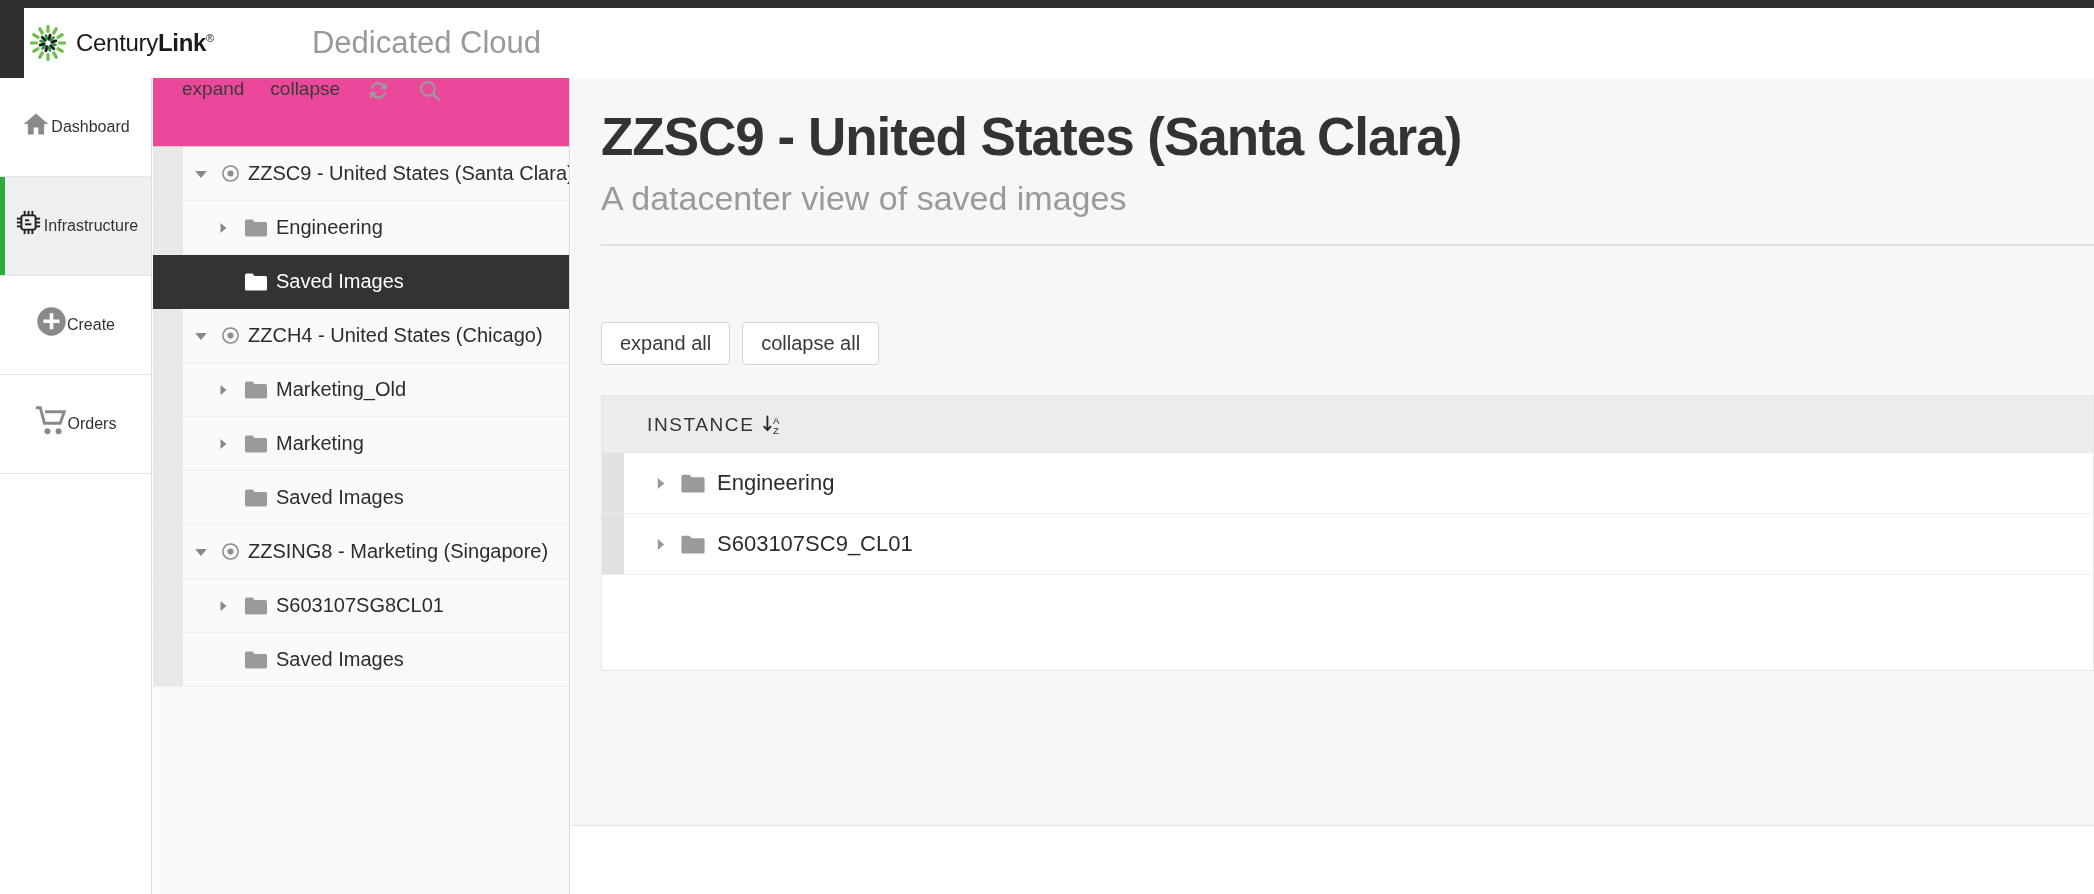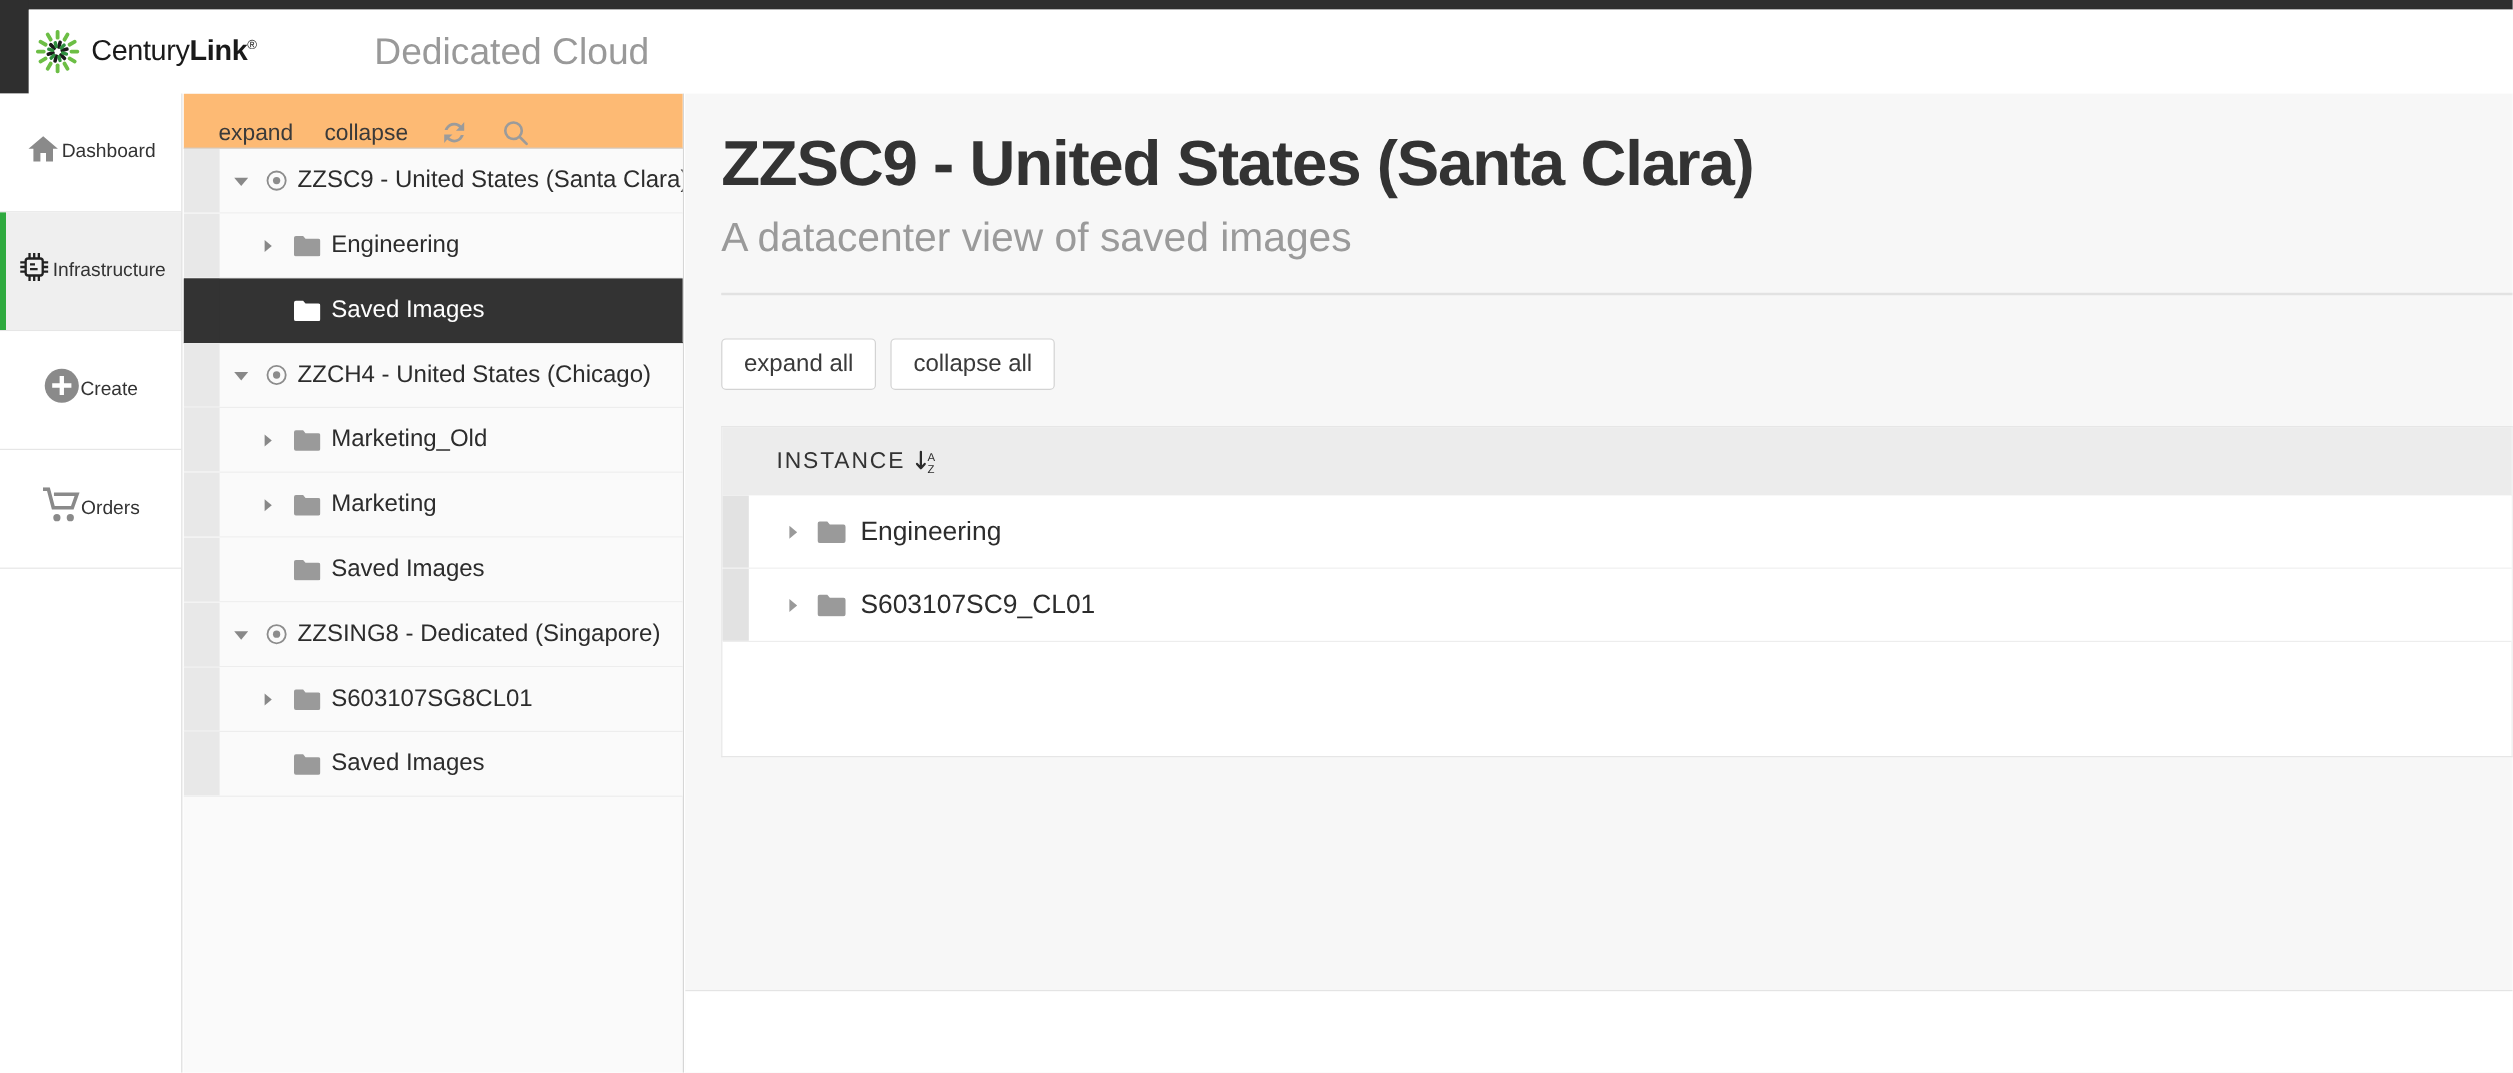--- a/index.html
+++ b/index.html
@@ -122,24 +122,24 @@
   .treepanel {
     position: absolute;
     top: 78px; left: 153px;
     width: 417px;
     height: 816px;
     background: #fafafa;
     overflow: hidden;
     border-right: 1px solid #d6d6d6;
   }
   .tree-toolbar {
-    height: 46px;
-    background: #fdba74;
-    display: flex;
-    align-items: flex-end;
+    height: 69px;
+    background: #ec4899;
+    display: flex;
+    align-items: flex-start;
     padding-left: 29px;
     gap: 26px;
     border-bottom: 1px solid #cccccc;
   }
   .tt-link {
     font-size: 19px;
     color: #3a3a3a;
     cursor: pointer;
     white-space: nowrap;
   }
@@ -228,20 +228,21 @@
   .btn {
     background: #ffffff;
     border: 1px solid #d3d3d3;
     border-radius: 4px;
     font-size: 20px;
     color: #3a3a3a;
     padding: 9px 18px;
     cursor: pointer;
     font-family: "Liberation Sans", sans-serif;
     white-space: nowrap;
+    margin-top: 40px;
   }
 
   
   .table-card {
     margin-top: 30px;
     width: 1493px;
     background: #ffffff;
     border: 1px solid #e6e6e6;
     border-bottom: none;
   }
@@ -547,21 +548,21 @@
           <svg width="14" height="14" viewBox="0 0 12 12" fill="currentColor">
               <path d="M1 3.5h10L6 9.5z"></path>
             </svg>
         </span>
         <span class="dc-ico" style="margin-left:10px;">
           <svg width="19" height="19" viewBox="0 0 20 20" fill="none" stroke="#8c8c8c" stroke-width="1.6">
             <circle cx="10" cy="10" r="8"></circle>
               <circle cx="10" cy="10" r="3.2" fill="#8c8c8c" stroke="none"></circle>
           </svg>
         </span>
-        <span class="tree-label">ZZSING8 - Dedicated (Singapore)</span>
+        <span class="tree-label">ZZSING8 - Marketing (Singapore)</span>
       </div>
 
       <div class="tree-row" style="padding-left:60px;">
         <span class="gutter"></span>
         <span class="tree-caret">
           <svg width="12" height="12" viewBox="0 0 12 12" fill="currentColor">
               <path d="M3.5 1v10L9.5 6z"></path>
             </svg>
         </span>
         <span class="folder-ico" style="margin-left:12px;">

